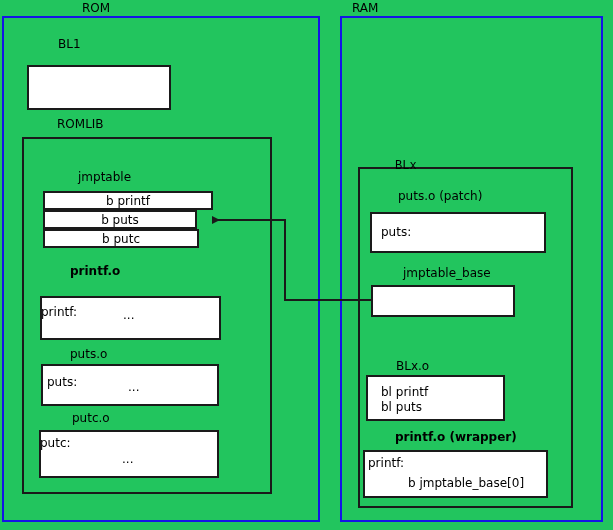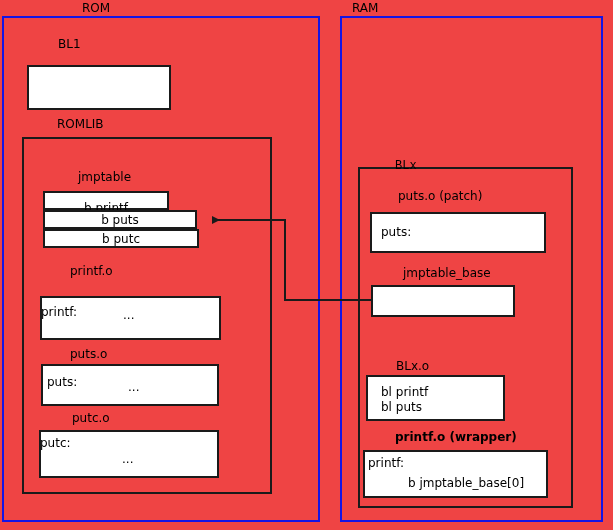--- a/index.html
+++ b/index.html
@@ -7,21 +7,21 @@
     padding: 0;
     background: #ffffff;
   }
   body {
     font-family: "DejaVu Sans", sans-serif;
   }
   #canvas {
     position: relative;
     width: 613px;
     height: 530px;
-    background: #ef4444;
+    background: #22c55e;
     overflow: hidden;
   }
   .lbl {
     position: absolute;
     font-size: 12px;
     color: #000000;
     line-height: 13px;
     white-space: pre;
     margin-left: 30px;
   }
@@ -85,25 +85,25 @@
   <div class="region" style="left:2px; top:16px; width:318px; height:506px;"></div>
 
   <div class="lbl" style="left:28px; top:38px;">BL1</div>
   <div class="box" style="left:27px; top:65px; width:144px; height:45px;"></div>
 
   <div class="lbl" style="left:27px; top:118px;">ROMLIB</div>
   <div class="container-box" style="left:22px; top:137px; width:250px; height:357px;"></div>
 
   <div class="lbl" style="left:48px; top:171px;">jmptable</div>
 
-  <div class="jmp-cell" style="left:43px; top:191px; width:126px; height:19px; padding-top:8px;">b printf</div>
+  <div class="jmp-cell" style="left:43px; top:191px; width:170px; height:19px; padding-top:1px;">b printf</div>
   <div class="jmp-cell" style="left:43px; top:210px; width:154px; height:19px; padding-top:1px;">b puts</div>
   <div class="jmp-cell" style="left:43px; top:229px; width:156px; height:19px; padding-top:1px;">b putc</div>
 
-  <div class="lbl" style="left:40px; top:265px;">printf.o</div>
+  <div class="lbl" style="left:40px; top:265px;font-weight:bold;">printf.o</div>
   <div class="box" style="left:40px; top:296px; width:181px; height:44px;"></div>
   <div class="code-txt" style="left:41px; top:305px;">printf:</div>
   <div class="code-txt" style="left:123px; top:308px;">...</div>
 
   <div class="lbl" style="left:40px; top:348px;">puts.o</div>
   <div class="box" style="left:41px; top:364px; width:178px; height:42px;"></div>
   <div class="code-txt" style="left:47px; top:375px;">puts:</div>
   <div class="code-txt" style="left:128px; top:380px;">...</div>
 
   <div class="lbl" style="left:42px; top:412px;">putc.o</div>

